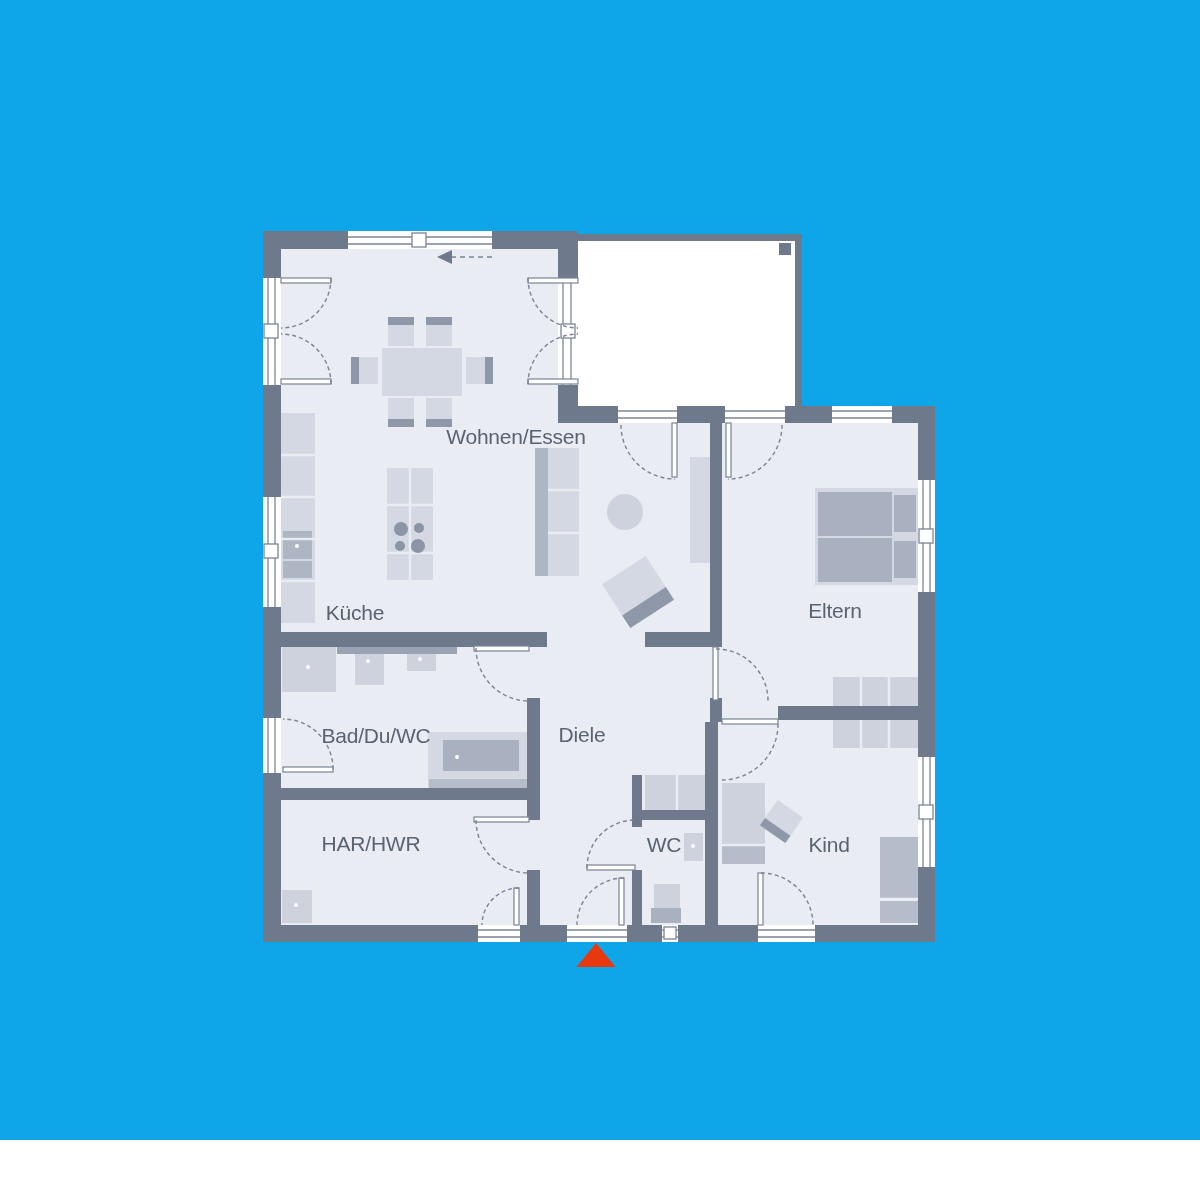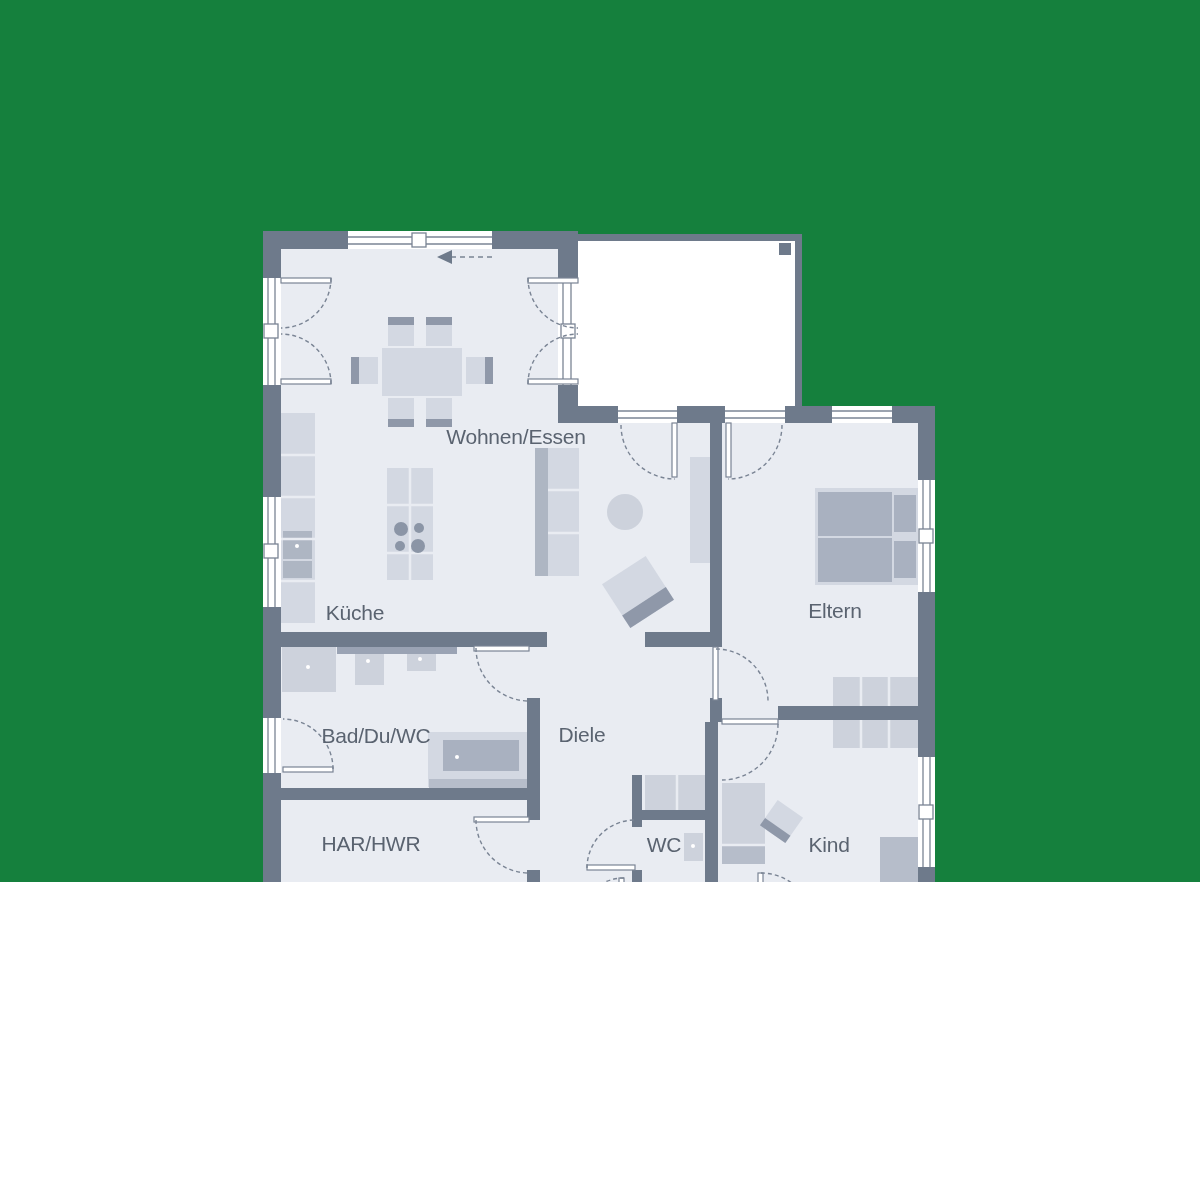--- a/index.html
+++ b/index.html
@@ -1,16 +1,16 @@
 <!DOCTYPE html>
 <html><head>
 <meta charset="utf-8">
 <style>
   html,body{margin:0;padding:0;background:#ffffff;}
-  #stage{position:relative;width:1200px;height:882px;background:#15803d;overflow:hidden;}
+  #stage{position:relative;width:1200px;height:1140px;background:#0ea5e9;overflow:hidden;}
   svg{position:absolute;left:0;top:0;}
   text{font-family:"Liberation Sans", sans-serif;}
 </style>
 </head>
 <body>
 
 <div id="stage">
   <svg id="plan-svg" width="1200" height="1200" viewBox="0 0 1200 1200">
       <rect x="281" y="249" width="277" height="676" fill="#e9ecf2"></rect>
       <rect x="281" y="423" width="637" height="502" fill="#e9ecf2"></rect>

